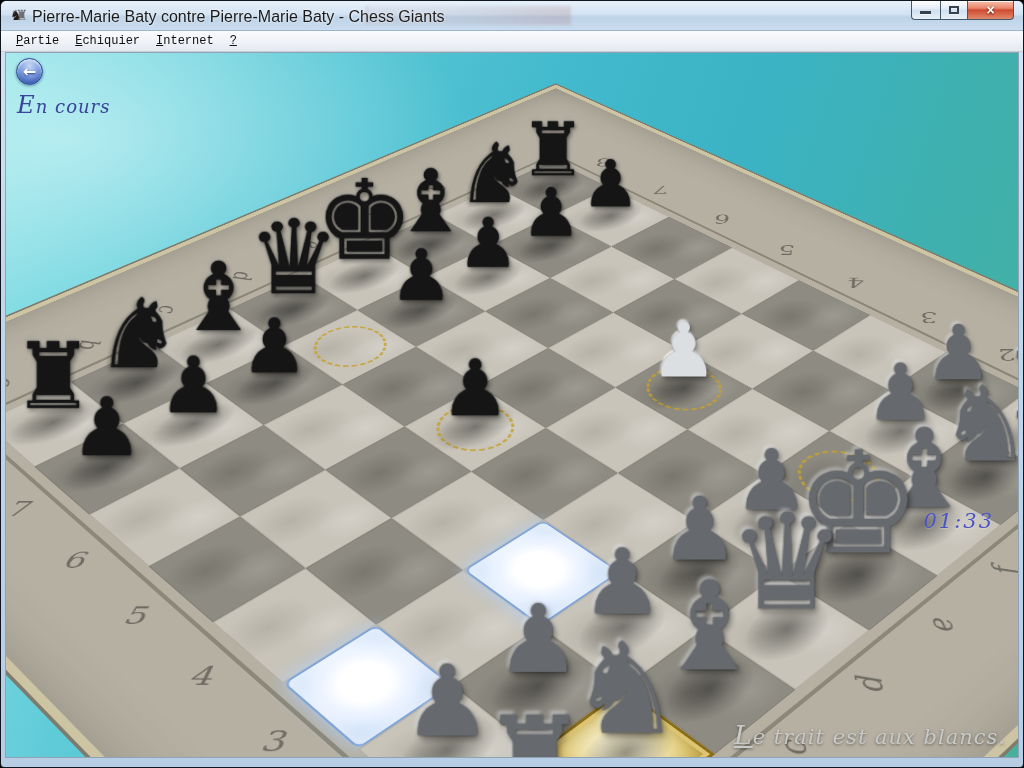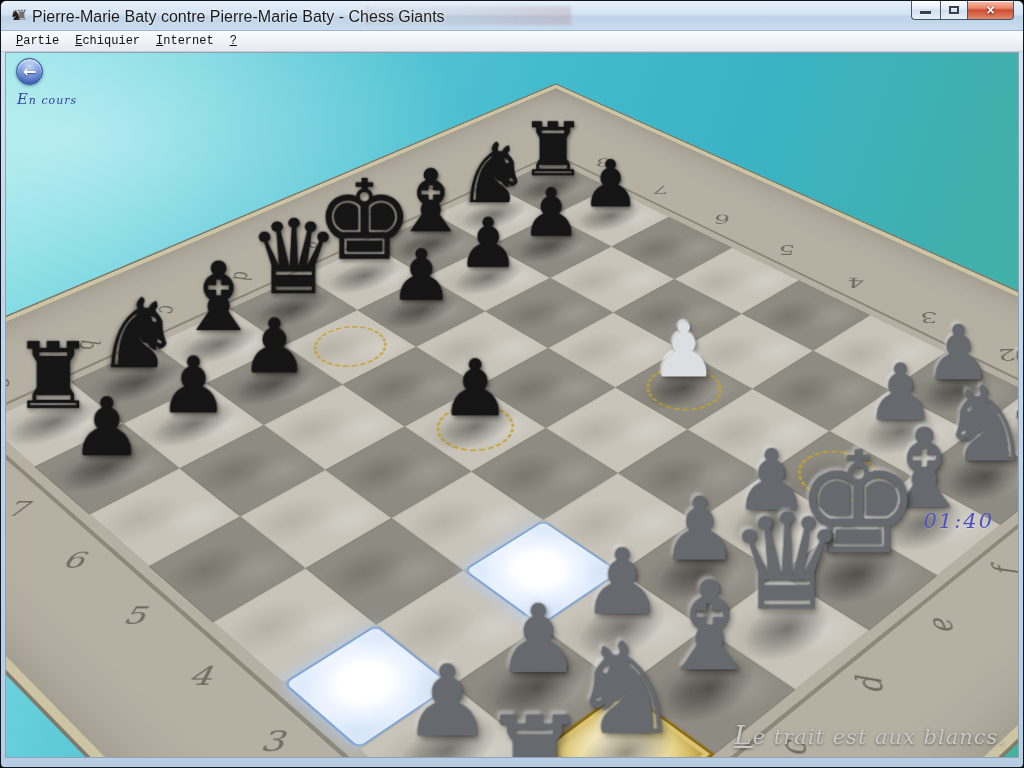--- a/index.html
+++ b/index.html
@@ -89,21 +89,21 @@
   .c-white { color:#66696d; text-shadow:0 0 2px rgba(20,22,24,.7), -2px -3px 3px rgba(225,230,236,.5), 2px 3px 5px rgba(0,0,0,.4); }
   .c-white.lit { color:#dcdfe2; text-shadow:0 0 2px rgba(60,60,62,.8), -1px -2px 2px #ffffff, 2px 3px 5px rgba(0,0,0,.35); }
 
   
   .hud { position:absolute; z-index:3; font-family:"DejaVu Serif", serif; font-style:italic; }
   .back-btn { left:10px; top:5px; width:27px; height:27px; border-radius:50%; cursor:pointer;
         background:radial-gradient(circle at 50% 28%, #c6d9f4 0%, #7d9de0 45%, #4565b8 75%, #35509c 100%);
         border:1px solid #2d4a90; box-shadow:inset 0 2px 3px rgba(255,255,255,.7), 0 1px 3px rgba(0,40,80,.45); }
   .back-arrow { position:absolute; width:100%; text-align:center; top:3px; font-size:16px; font-weight:bold;
         color:#fff; text-shadow:0 1px 2px rgba(20,40,90,.8); font-style:normal; font-family:"DejaVu Sans", sans-serif; }
-  .encours { left:11px; top:37px; font-size:11px; color:#3a4499; letter-spacing:1px; }
+  .encours { left:11px; top:37px; font-size:18px; color:#3a4499; letter-spacing:1px; }
   .encours::first-letter { font-size:135%; }
   .moves { right:16px; top:332px; z-index:1; font-size:16px; color:#b9bcbe; letter-spacing:1px;
            text-shadow:0 1px 2px rgba(40,40,40,.5); }
   .clock { right:24px; top:456px; font-size:21px; color:#4a52c2; letter-spacing:2px;
            text-shadow:0 1px 1px rgba(255,255,255,.25); }
   .status { right:12px; top:666px; font-size:21px; color:#c9c9c7; letter-spacing:1px;
             text-shadow:0 1px 3px rgba(30,30,30,.55); }
   .status::first-letter { font-size:128%; text-decoration:underline; }
 </style>
 </head>
@@ -354,17 +354,17 @@
             <span class="glyph t-rook c-white">♜</span>
           </div>
         </div>
     </div>
 
     <div class="hud back-btn">
       <span class="back-arrow">←</span>
     </div>
     <div class="hud encours">En cours</div>
     <div class="hud moves">1. f4  d5</div>
-    <div class="hud clock">01:40</div>
+    <div class="hud clock">01:33</div>
     <div class="hud status">Le trait est aux blancs.</div>
   </div>
 
 </div>
 
 </body></html>

